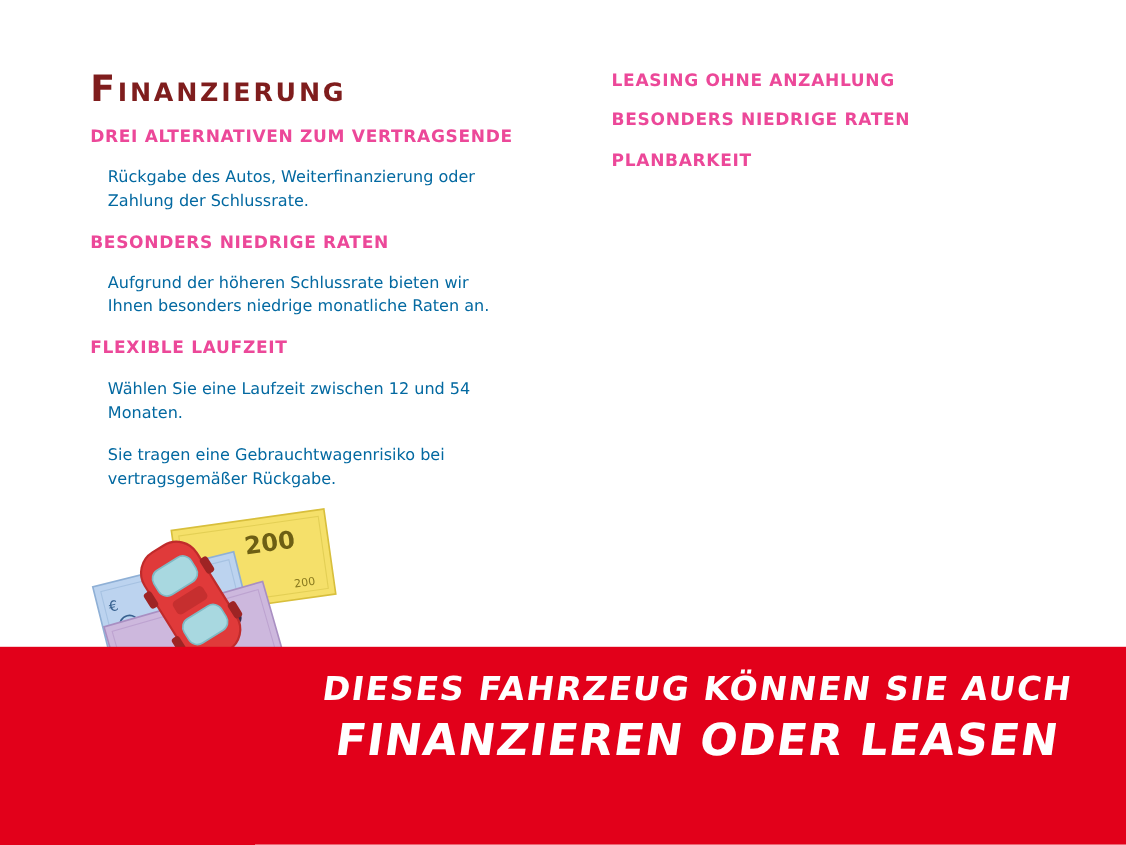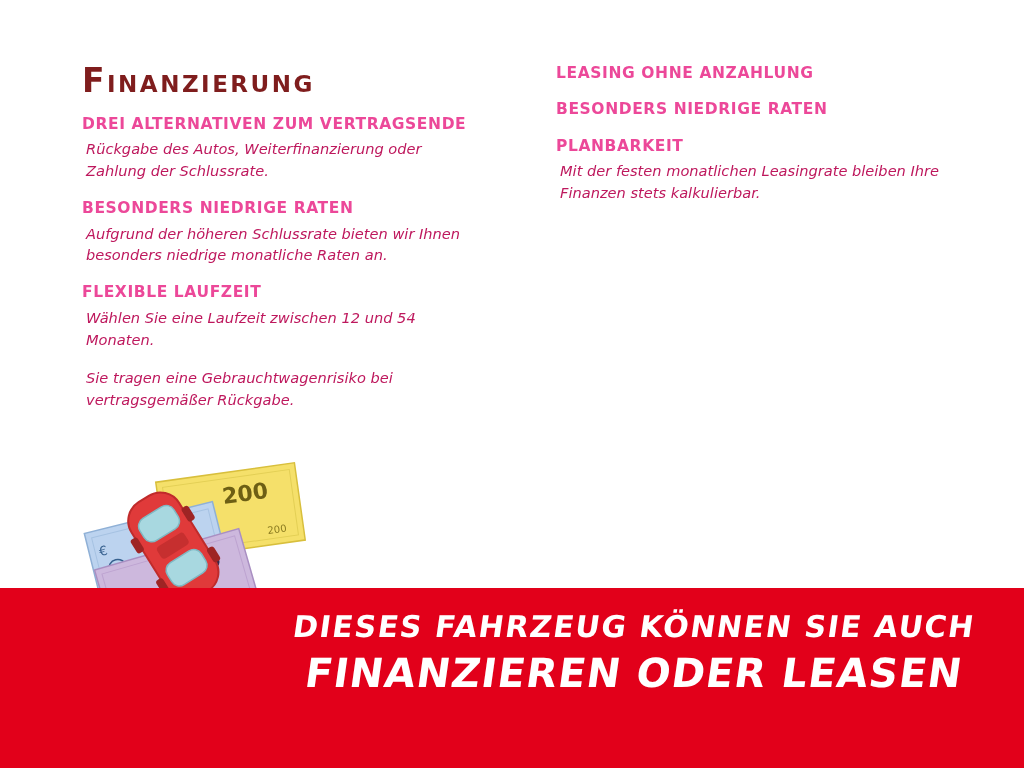--- a/index.html
+++ b/index.html
@@ -60,26 +60,25 @@
   .block-title {
     color: #ec4899;
     font-weight: bold;
     font-size: 15.5px;
     letter-spacing: 0.6px;
     margin: 0 0 2px 0;
     line-height: 1.25;
     text-transform: uppercase;
   }
   .block-text {
-    color: #be185d;
+    color: #0369a1;
     font-size: 14.6px;
     line-height: 1.5;
-    margin: 4px;
+    margin: 16px;
     max-width: 400px;
-    font-style: italic;
   }
 
   
   .illustration {
     position: absolute;
     left: 74px;
     top: 448px;
     width: 260px;
     height: 200px;
   }
@@ -155,21 +154,20 @@
       <div class="block">
         <h3 class="block-title">LEASING OHNE ANZAHLUNG</h3>
       </div>
 
       <div class="block">
         <h3 class="block-title">BESONDERS NIEDRIGE RATEN</h3>
       </div>
 
       <div class="block">
         <h3 class="block-title">PLANBARKEIT</h3>
-        <p class="block-text">Mit der festen monatlichen Leasingrate bleiben Ihre Finanzen stets kalkulierbar.</p>
       </div>
 
       <div class="block">
       </div>
     </div>
 
   </div>
 
   <div class="illustration">
     <svg width="260" height="200" viewBox="0 0 260 200" xmlns="http://www.w3.org/2000/svg">

